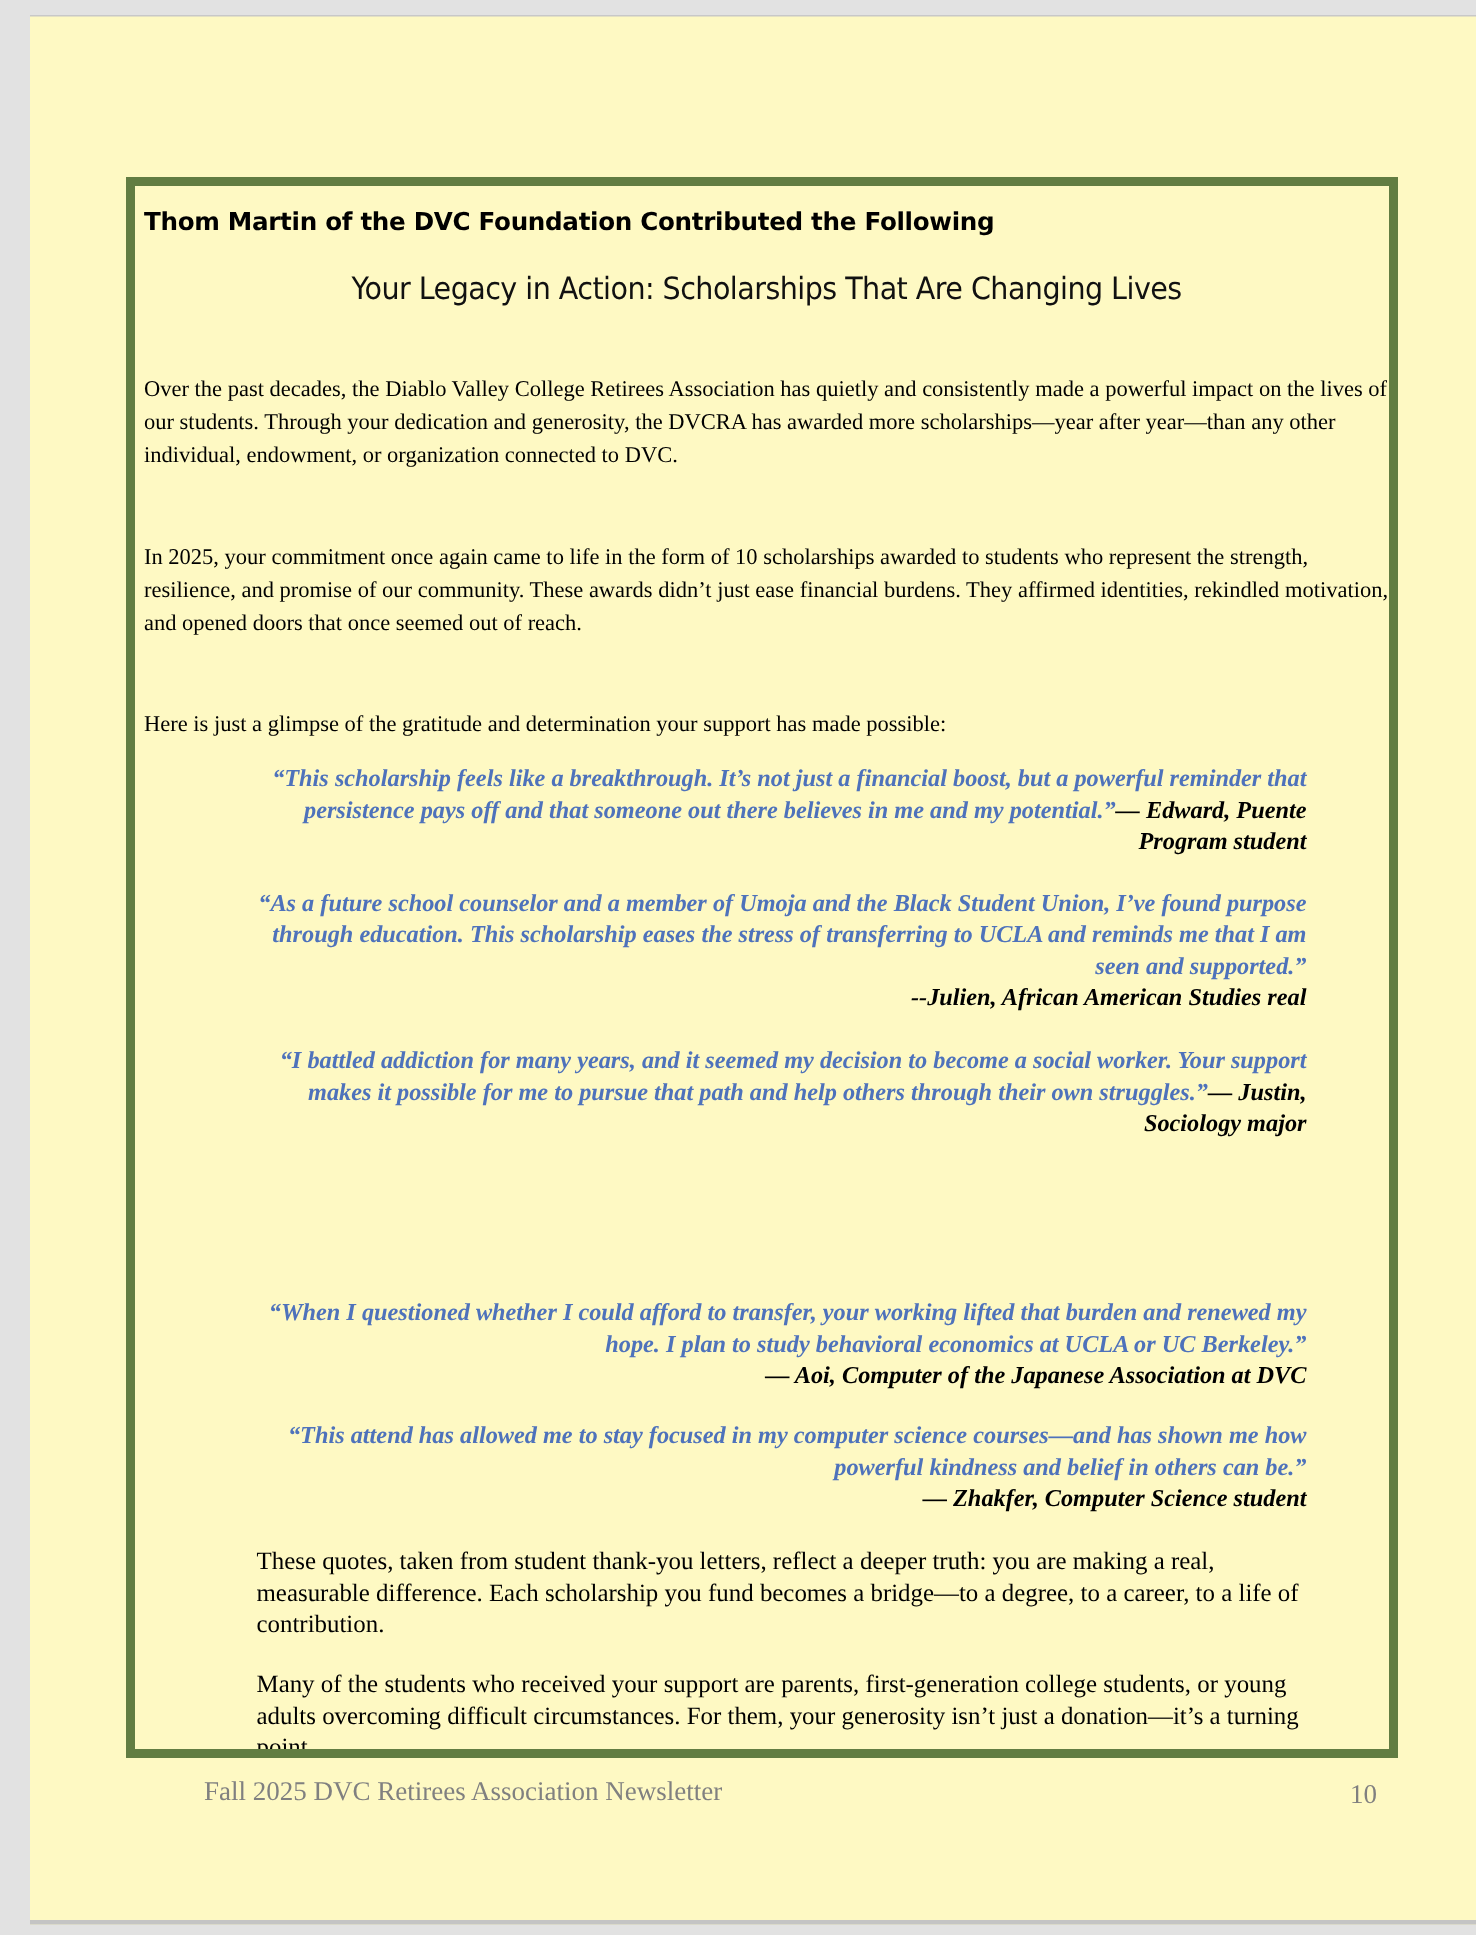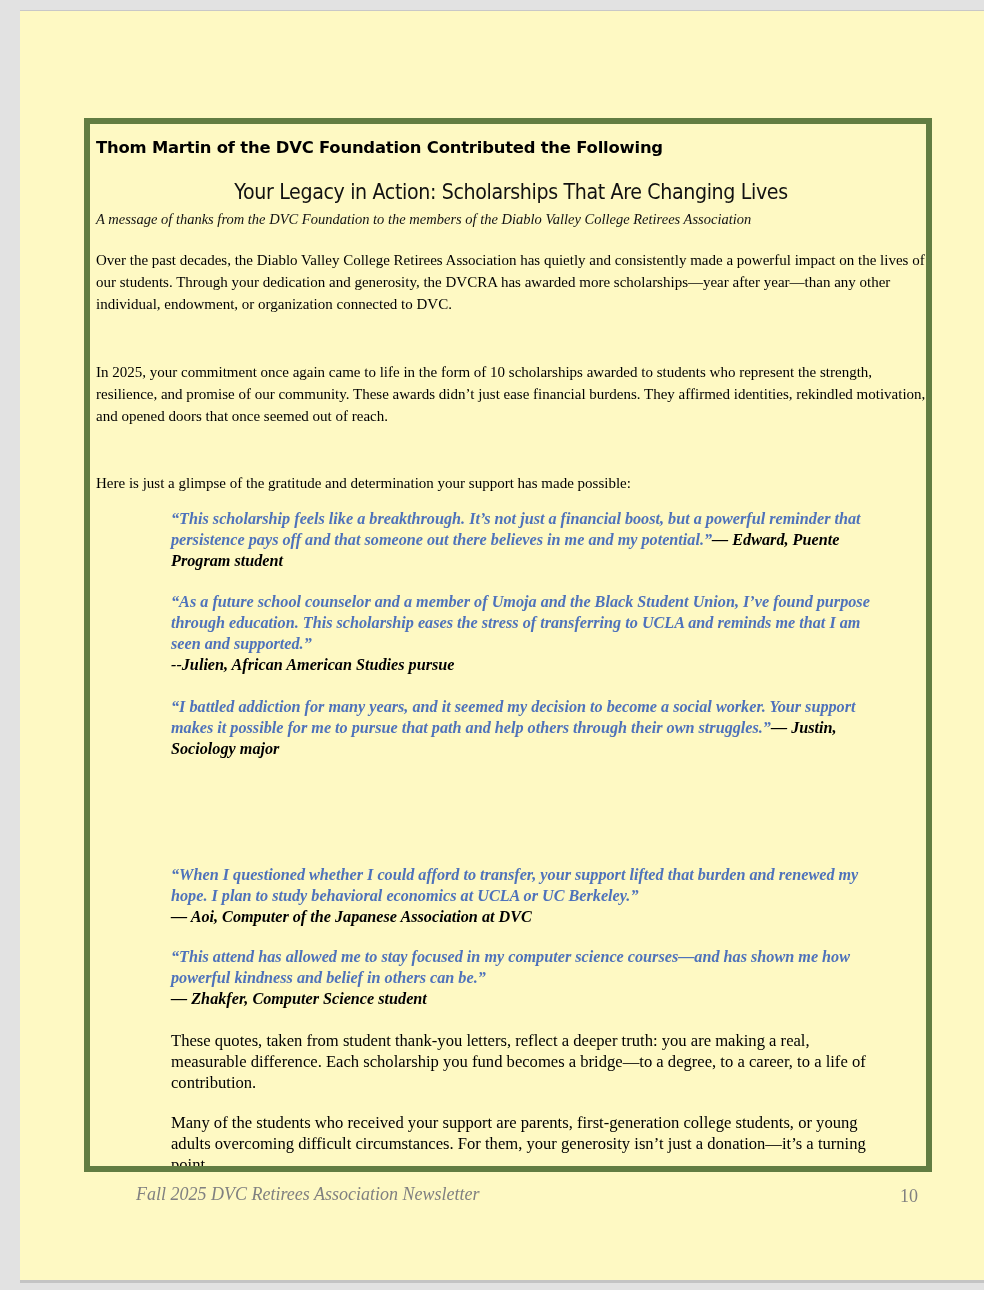--- a/index.html
+++ b/index.html
@@ -48,58 +48,57 @@
   }
   .body-p {
     position: absolute; left: 0; width: 830px;
     font-size: 15px; line-height: 22px; color: #000;
     margin: 0;
   }
   .quote {
     position: absolute; left: 75px; width: 700px;
     font-size: 16.2px; line-height: 21px;
     font-style: italic; font-weight: bold;
-    color: #4e72bb; margin: 0;
+    color: #4e72bb; margin: 0; text-align: right;
   }
   .quote .attr { color: #000; }
   .closing {
     position: absolute; left: 75px; width: 700px;
     font-size: 16.6px; line-height: 21px; color: #000; margin: 0;
   }
   .footer-left {
     position: absolute; left: 116px; top: 1173px;
-    font-size: 18px; color: #808080; white-space: nowrap; font-style: italic;
+    font-size: 18px; color: #808080; white-space: nowrap;
   }
   .footer-right {
     position: absolute; left: 880px; top: 1175px;
     font-size: 18px; color: #808080; text-align: center;
   }
 </style>
 </head>
 <body>
 
 <div class="page">
   <div class="frame">
     <div class="frame-inner">
       <div class="heading">Thom Martin of the DVC Foundation Contributed the Following</div>
       <div class="title">Your Legacy in Action:  Scholarships That Are Changing Lives</div>
-      <div class="subtitle">A message of thanks from the DVC Foundation to the members of the Diablo Valley College Retirees Association</div>
 
       <p class="body-p" style="top:125px">Over the past decades, the Diablo Valley College Retirees Association has quietly and consistently made a powerful impact on the lives of our students. Through your dedication and generosity, the DVCRA has awarded more scholarships—year after year—than any other individual, endowment, or organization connected to DVC.</p>
       <p class="body-p" style="top:237px">In 2025, your commitment once again came to life in the form of 10 scholarships awarded to students who represent the strength, resilience, and promise of our community. These awards didn’t just ease financial burdens. They affirmed identities, rekindled motivation, and opened doors that once seemed out of reach.</p>
       <p class="body-p" style="top:348px">Here is just a glimpse of the gratitude and determination your support has made possible:</p>
 
       <p class="quote" style="top:385px"><span>“This scholarship feels like a breakthrough. It’s not just a financial boost, but a powerful reminder that persistence pays off and that someone out there believes in me and my potential.”</span><span class="attr">— Edward, Puente Program student</span></p>
 
-      <p class="quote" style="top:468px"><span>“As a future school counselor and a member of Umoja and the Black Student Union, I’ve found purpose through education. This scholarship eases the stress of transferring to UCLA and reminds me that I am seen and supported.”</span><br><span class="attr">--Julien, African American Studies pursue</span></p>
+      <p class="quote" style="top:468px"><span>“As a future school counselor and a member of Umoja and the Black Student Union, I’ve found purpose through education. This scholarship eases the stress of transferring to UCLA and reminds me that I am seen and supported.”</span><br><span class="attr">--Julien, African American Studies real</span></p>
 
       <p class="quote" style="top:573px"><span>“I battled addiction for many years, and it seemed my decision to become a social worker. Your support makes it possible for me to pursue that path and help others through their own struggles.”</span><span class="attr">— Justin, Sociology major</span></p>
 
 
-      <p class="quote" style="top:741px"><span>“When I questioned whether I could afford to transfer, your support lifted that burden and renewed my hope. I plan to study behavioral economics at UCLA or UC Berkeley.”</span><br><span class="attr">— Aoi, Computer of the Japanese Association at DVC</span></p>
+      <p class="quote" style="top:741px"><span>“When I questioned whether I could afford to transfer, your working lifted that burden and renewed my hope. I plan to study behavioral economics at UCLA or UC Berkeley.”</span><br><span class="attr">— Aoi, Computer of the Japanese Association at DVC</span></p>
 
       <p class="quote" style="top:823px"><span>“This attend has allowed me to stay focused in my computer science courses—and has shown me how powerful kindness and belief in others can be.”</span><br><span class="attr">— Zhakfer, Computer Science student</span></p>
 
       <p class="closing" style="top:988px">Many of the students who received your support are parents, first-generation college students, or young adults overcoming difficult circumstances. For them, your generosity isn’t just a donation—it’s a turning point.</p>
       <p class="closing" style="top:906px">These quotes, taken from student thank-you letters, reflect a deeper truth: you are making a real, measurable difference. Each scholarship you fund becomes a bridge—to a degree, to a career, to a life of contribution.</p>
     </div>
   </div>
 
   <div class="footer-left">Fall  2025  DVC Retirees Association Newsletter</div>
   <div class="footer-right">10</div>

